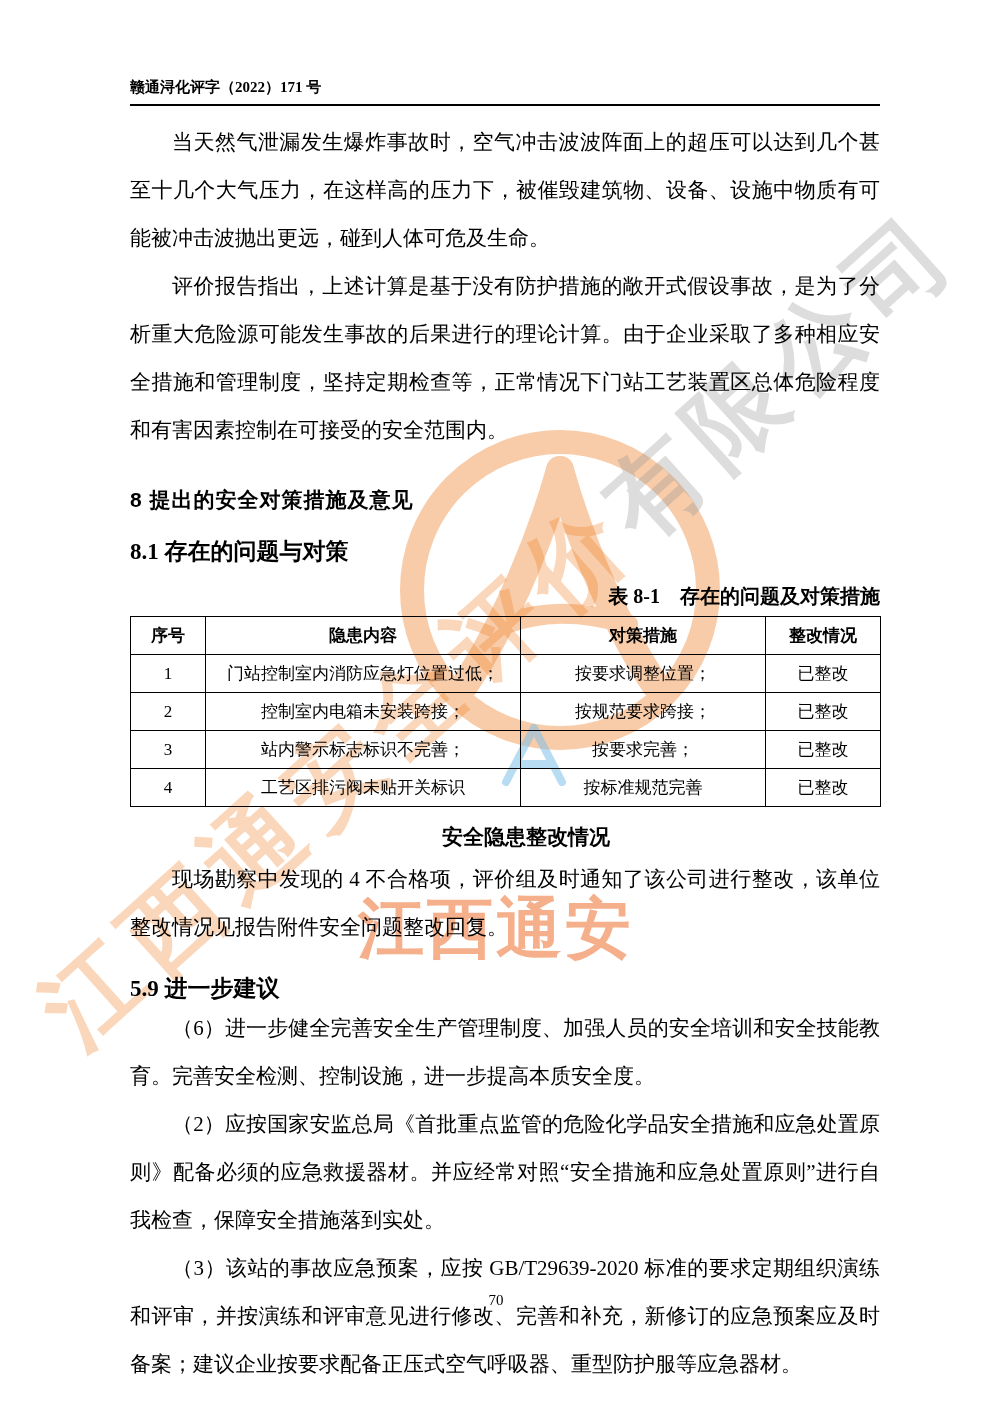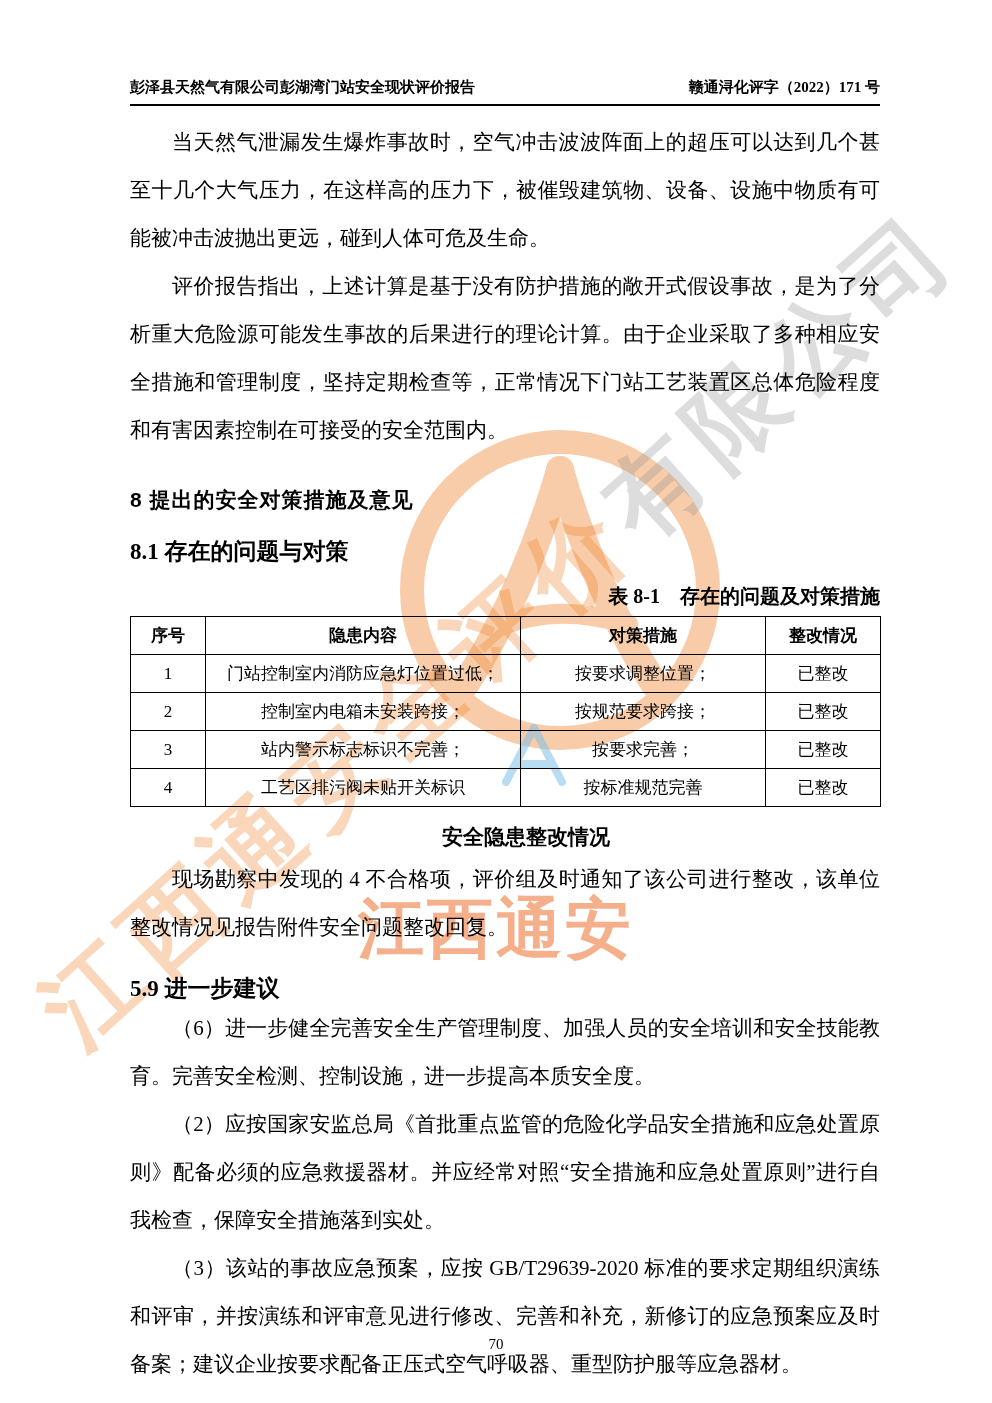--- a/index.html
+++ b/index.html
@@ -62,21 +62,21 @@
   .issues th, .issues td {
     border: 1px solid #000; text-align: center;
     padding: 2px 3px; height: 38px; line-height: 21px;
     overflow: hidden; white-space: nowrap;
   }
   .issues th { font-weight: bold; }
   .col-no { width: 75px; } .col-issue { width: 315px; } .col-measure { width: 245px; } .col-status { width: 115px; }
 
   .bold-indent { font-size: 21px; font-weight: bold; text-indent: 2em; line-height: 36px; margin: 12px 0 0 0; text-align: center; }
 
-  .footer-page { position: absolute; left: 0; top: 1292px; width: 100%; text-align: center; font-size: 15px; z-index: 1; margin-top: 44px; }
+  .footer-page { position: absolute; left: 0; top: 1292px; width: 100%; text-align: center; font-size: 15px; z-index: 1; }
 </style>
 </head>
 <body>
 
 <div class="watermark">
   <svg class="wm-logo" width="344" height="344" viewBox="0 0 344 344">
     <circle cx="172" cy="172" r="148" fill="none" stroke="#ee7a1e" stroke-width="24"></circle>
     <path d="M172 52 C150 130 112 215 76 268" fill="none" stroke="#ee7a1e" stroke-width="28" stroke-linecap="round"></path>
     <path d="M172 52 C194 130 232 215 268 268" fill="none" stroke="#ee7a1e" stroke-width="28" stroke-linecap="round"></path>
     <path d="M112 208 C152 192 192 192 240 206" fill="none" stroke="#ee7a1e" stroke-width="20" stroke-linecap="round"></path>
@@ -84,21 +84,20 @@
   <svg class="wm-blue" width="72" height="62" viewBox="0 0 72 62">
     <path d="M36 4 L8 58 M36 4 L64 58 M18 40 L54 40" fill="none" stroke="#7fc0e8" stroke-width="8" stroke-linecap="round"></path>
   </svg>
   <div class="wm-diag"><span class="o">江西通安全评价</span><span class="g">有限公司</span></div>
   <div class="wm-bottom">江西通安</div>
 </div>
 
 <div class="content">
 
   <div class="doc-header">
-    <span>彭泽县天然气有限公司彭湖湾门站安全现状评价报告</span>
     <span>赣通浔化评字（2022）171 号</span>
   </div>
 
   <p class="para mt-first">当天然气泄漏发生爆炸事故时，空气冲击波波阵面上的超压可以达到几个甚至十几个大气压力，在这样高的压力下，被催毁建筑物、设备、设施中物质有可能被冲击波抛出更远，碰到人体可危及生命。</p>
   <p class="para">评价报告指出，上述计算是基于没有防护措施的敞开式假设事故，是为了分析重大危险源可能发生事故的后果进行的理论计算。由于企业采取了多种相应安全措施和管理制度，坚持定期检查等，正常情况下门站工艺装置区总体危险程度和有害因素控制在可接受的安全范围内。</p>
 
   <h1 class="h-main">8 提出的安全对策措施及意见</h1>
 
   <h2 class="h-sub">8.1 存在的问题与对策</h2>
 

